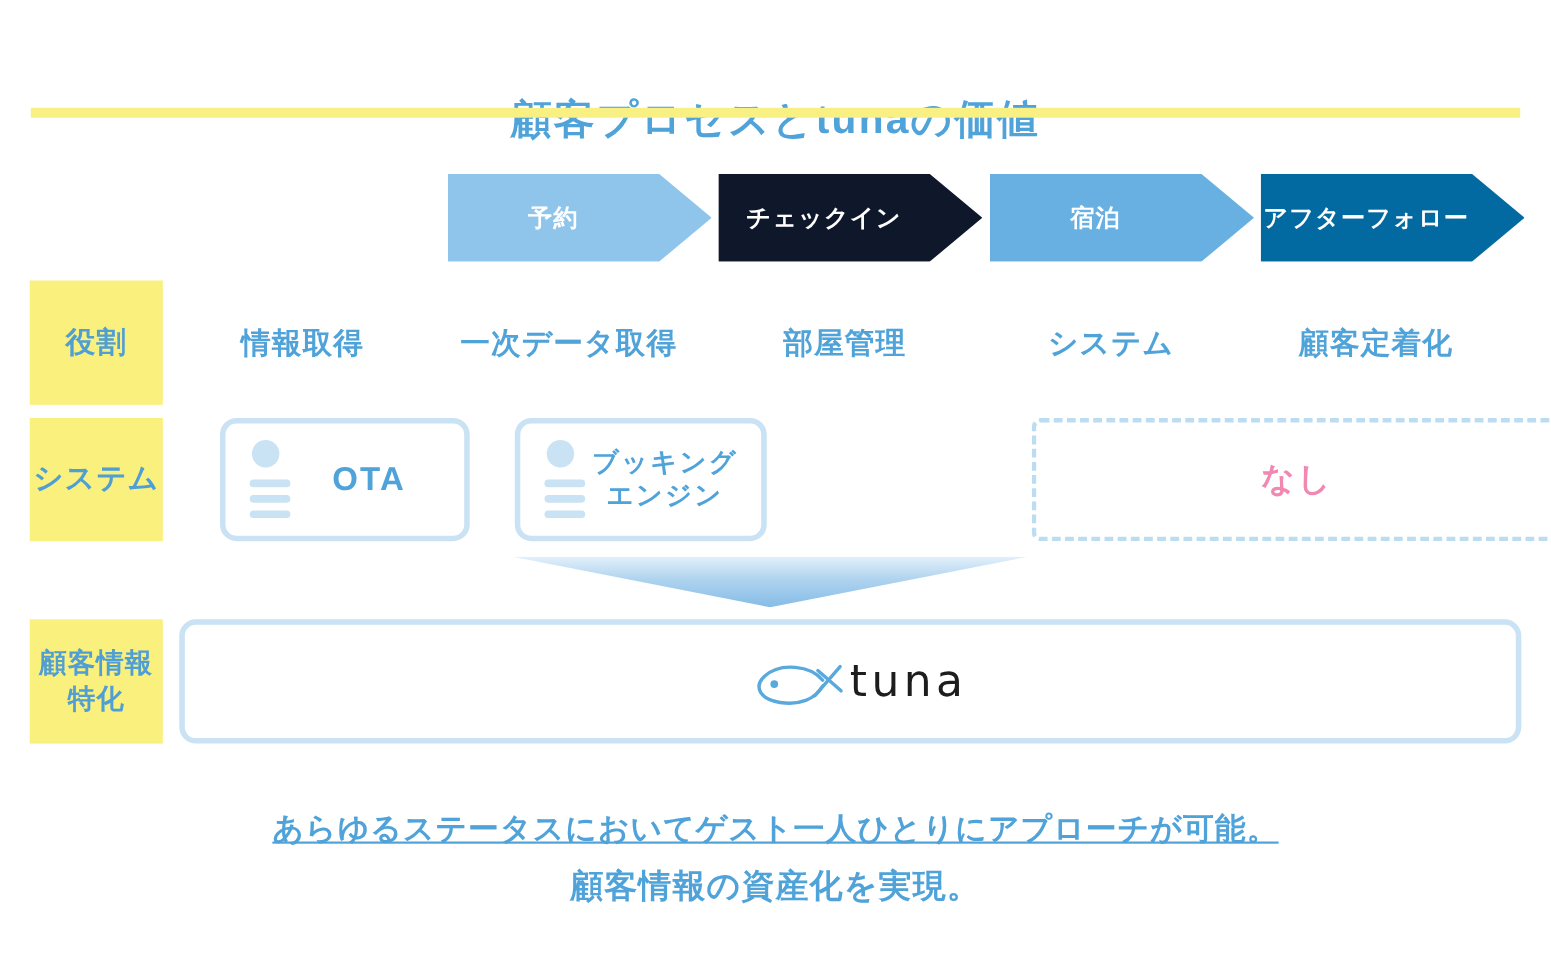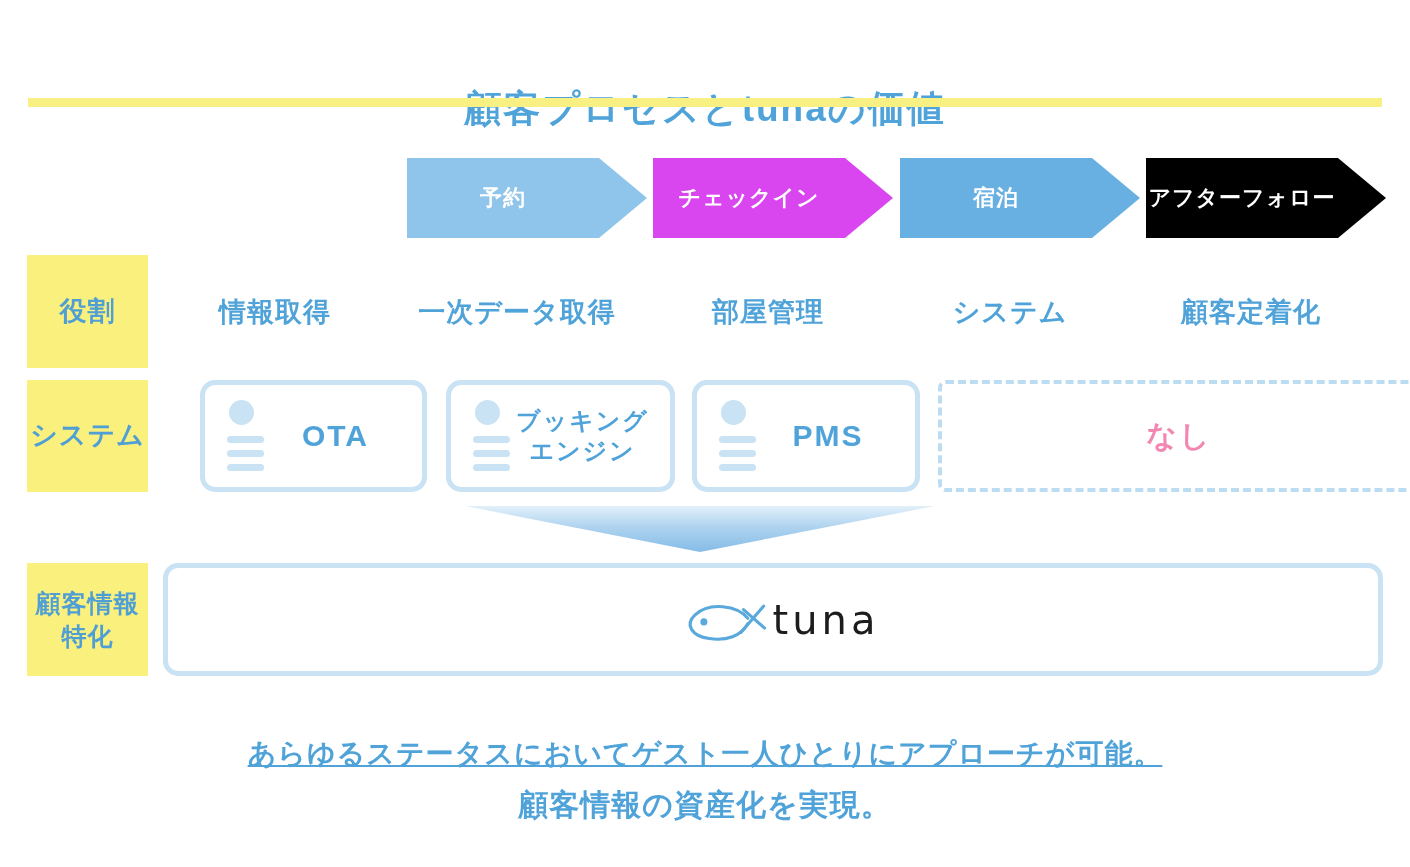--- a/index.html
+++ b/index.html
@@ -59,21 +59,21 @@
   .role-text.c4 { left: 895px; }
   .role-text.c5 { left: 1136px; }
 
   
   .sys-box {
     position: absolute; top: 380px; height: 112px;
     background: #ffffff; border: 5px solid #C9E2F4; border-radius: 15px;
     display: flex; align-items: center; justify-content: center; margin-left: 37px;
   }
   .sys-box.c1 { left: 163px; width: 227px; }
-  .sys-box.c2 { left: 409px; width: 229px; }
+  .sys-box.c2 { left: 431px; width: 229px; }
   .sys-box.c3 { left: 655px; width: 228px; }
   .sys-box.none {
     left: 901px; width: 482px;
     border: 4px dashed #BCDCF2; border-radius: 8px;
   }
   .sys-name {
     color: #4FA3D9; font-weight: bold; font-size: 30px; letter-spacing: 2px;
     text-align: center; white-space: pre-line; line-height: 1.25;
     padding-left: 44px;
   }
@@ -122,27 +122,27 @@
 <body>
 
 <div class="canvas">
 
   <div class="page-title">顧客プロセスとtunaの価値</div>
   <div class="title-underline"></div>
 
   <div class="arrow c2" style="background: rgb(143, 197, 234);">
     <span>予約</span>
   </div>
-  <div class="arrow c3" style="background: #d946ef; text-align: center;">
+  <div class="arrow c3" style="background: #0f172a; text-align: center;">
     <span>チェックイン</span>
   </div>
   <div class="arrow c4" style="background: rgb(103, 176, 225);">
     <span>宿泊</span>
   </div>
-  <div class="arrow c5" style="background: #000000;">
+  <div class="arrow c5" style="background: #0369a1;">
     <span>アフターフォロー</span>
   </div>
 
   <div class="row-label role">役割</div>
   <div class="row-label system">システム</div>
   <div class="row-label tuna">顧客情報
 特化</div>
 
   <div class="role-text c1">情報取得</div>
   <div class="role-text c2">一次データ取得</div>
@@ -162,29 +162,20 @@
   <div class="sys-box c2">
     <div class="profile-list-icon">
       <div class="dot"></div>
         <div class="bar b1"></div>
         <div class="bar"></div>
         <div class="bar"></div>
     </div>
     <div class="sys-name small">ブッキング
 エンジン</div>
   </div>
-  <div class="sys-box c3">
-    <div class="profile-list-icon">
-      <div class="dot"></div>
-        <div class="bar b1"></div>
-        <div class="bar"></div>
-        <div class="bar"></div>
-    </div>
-    <div class="sys-name">PMS</div>
-  </div>
   <div class="sys-box none">
     <div class="sys-name none-text">なし</div>
   </div>
 
   <div class="down-triangle"></div>
 
   <div class="tuna-box">
     <div class="tuna-logo">
       <svg class="fish-icon" viewBox="0 0 100 50" fill="none">
         <path d="M76 22 C64 7 32 3 16 18 C4 29 12 42 32 45 C52 48 68 42 76 28" stroke="#5AA9DC" stroke-width="3.5" stroke-linecap="round" fill="none"></path>

